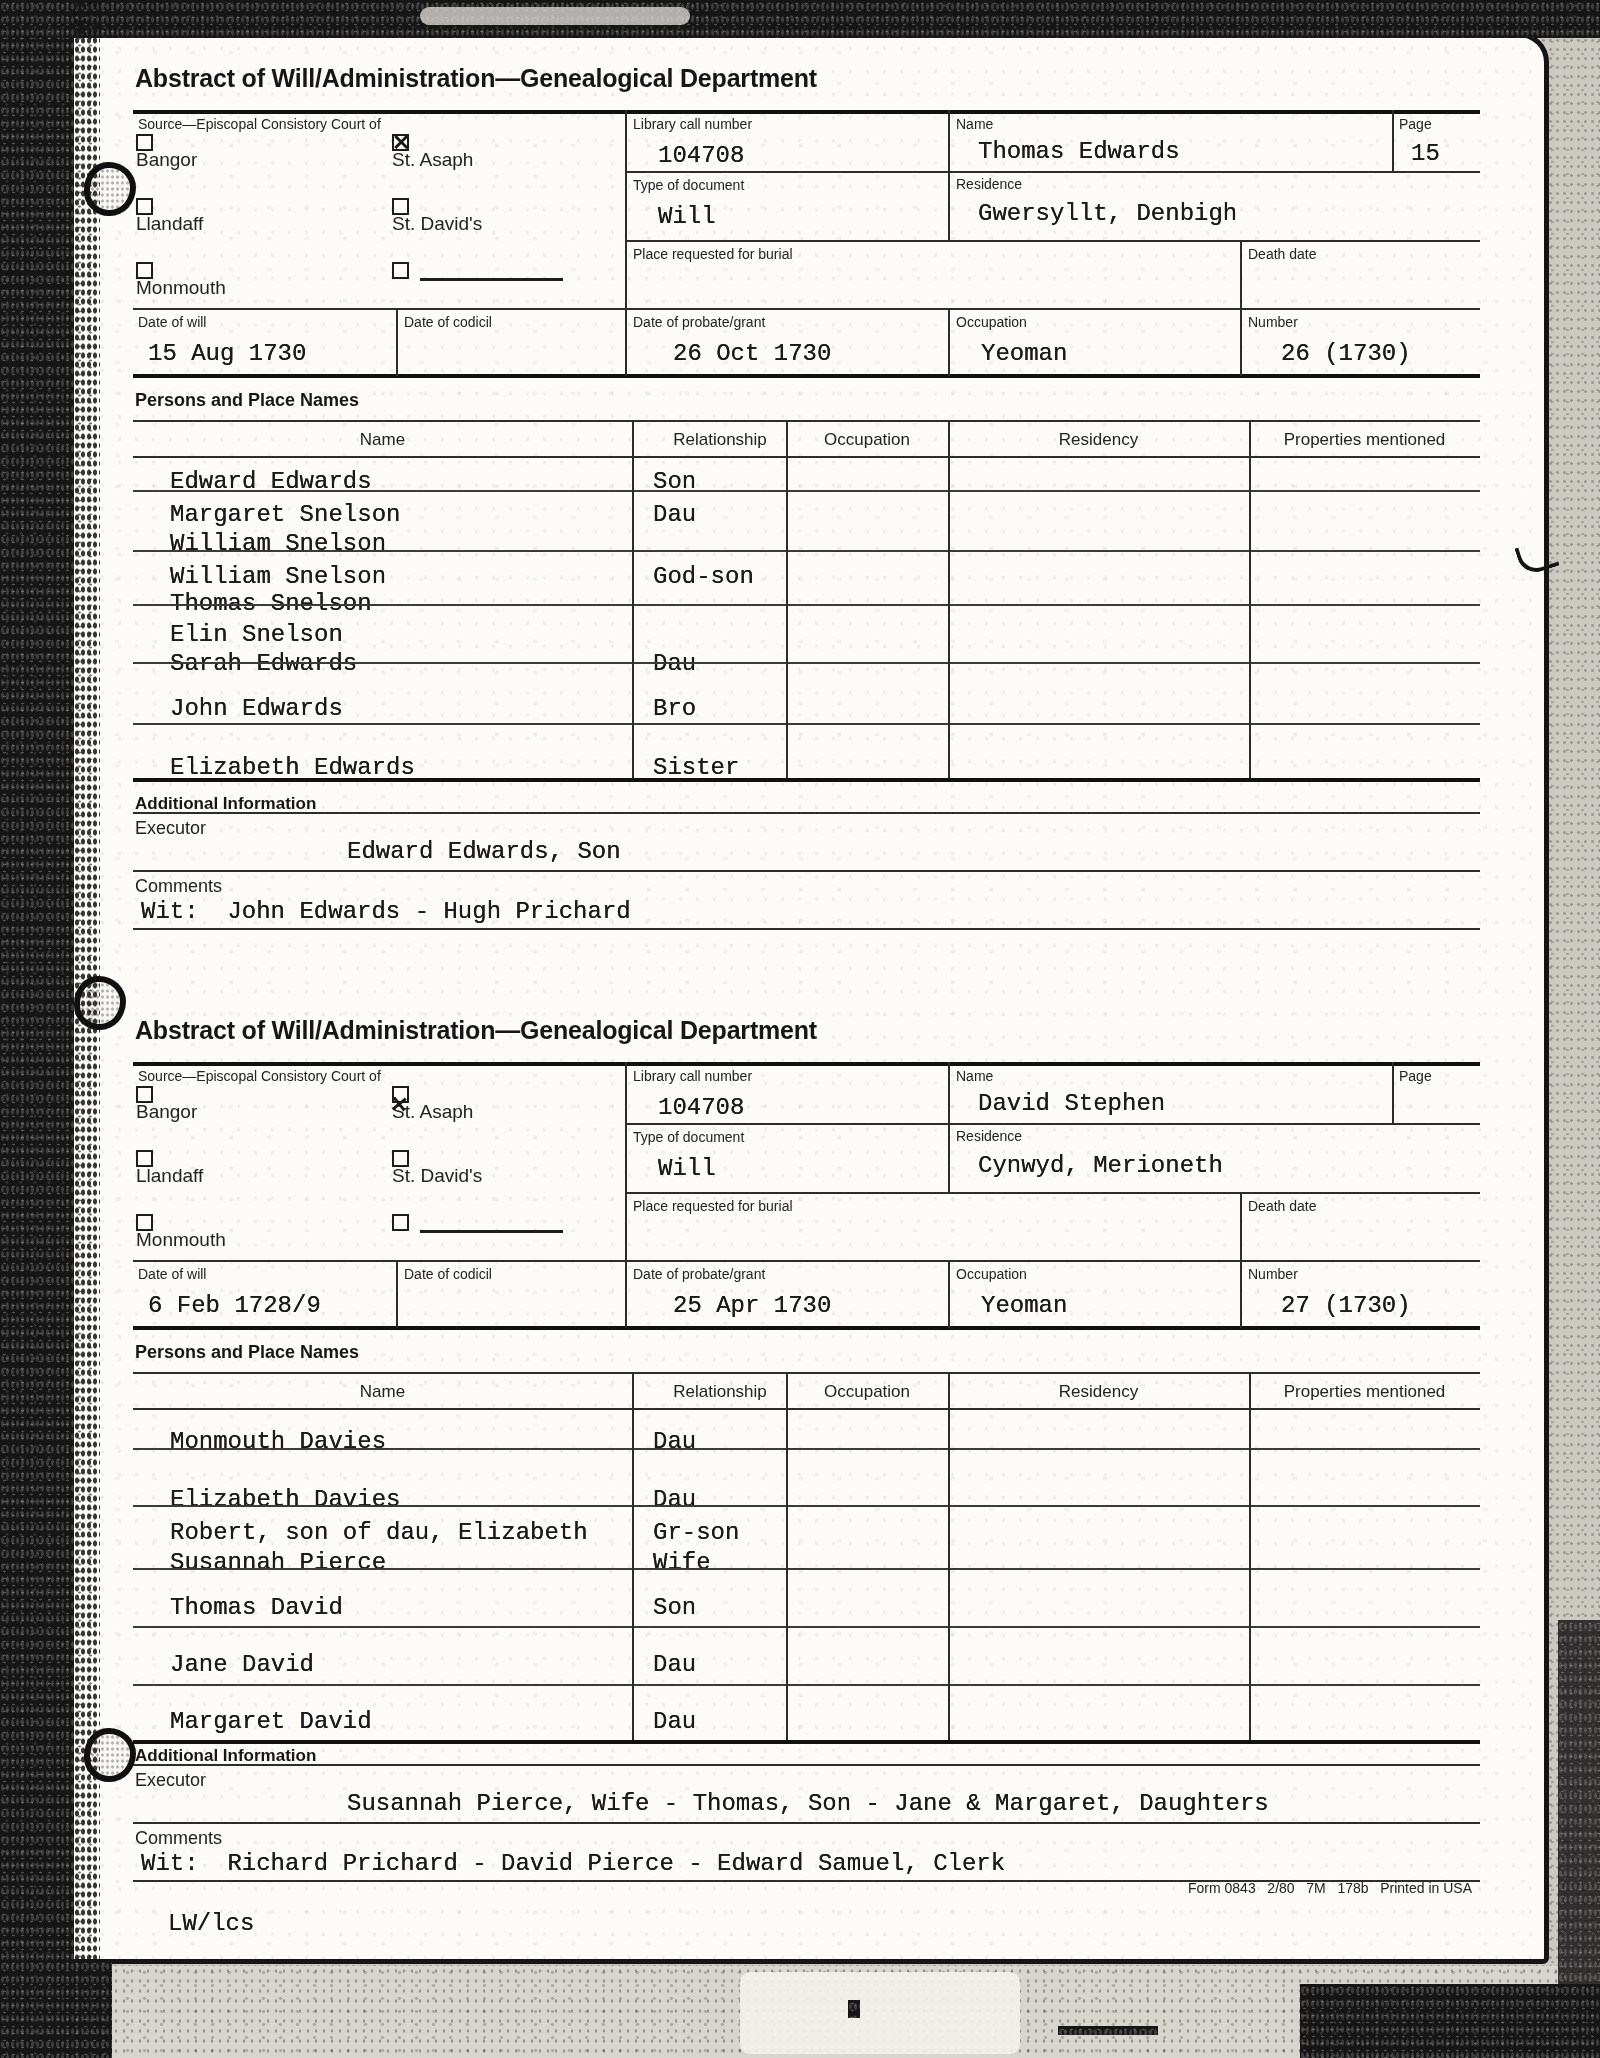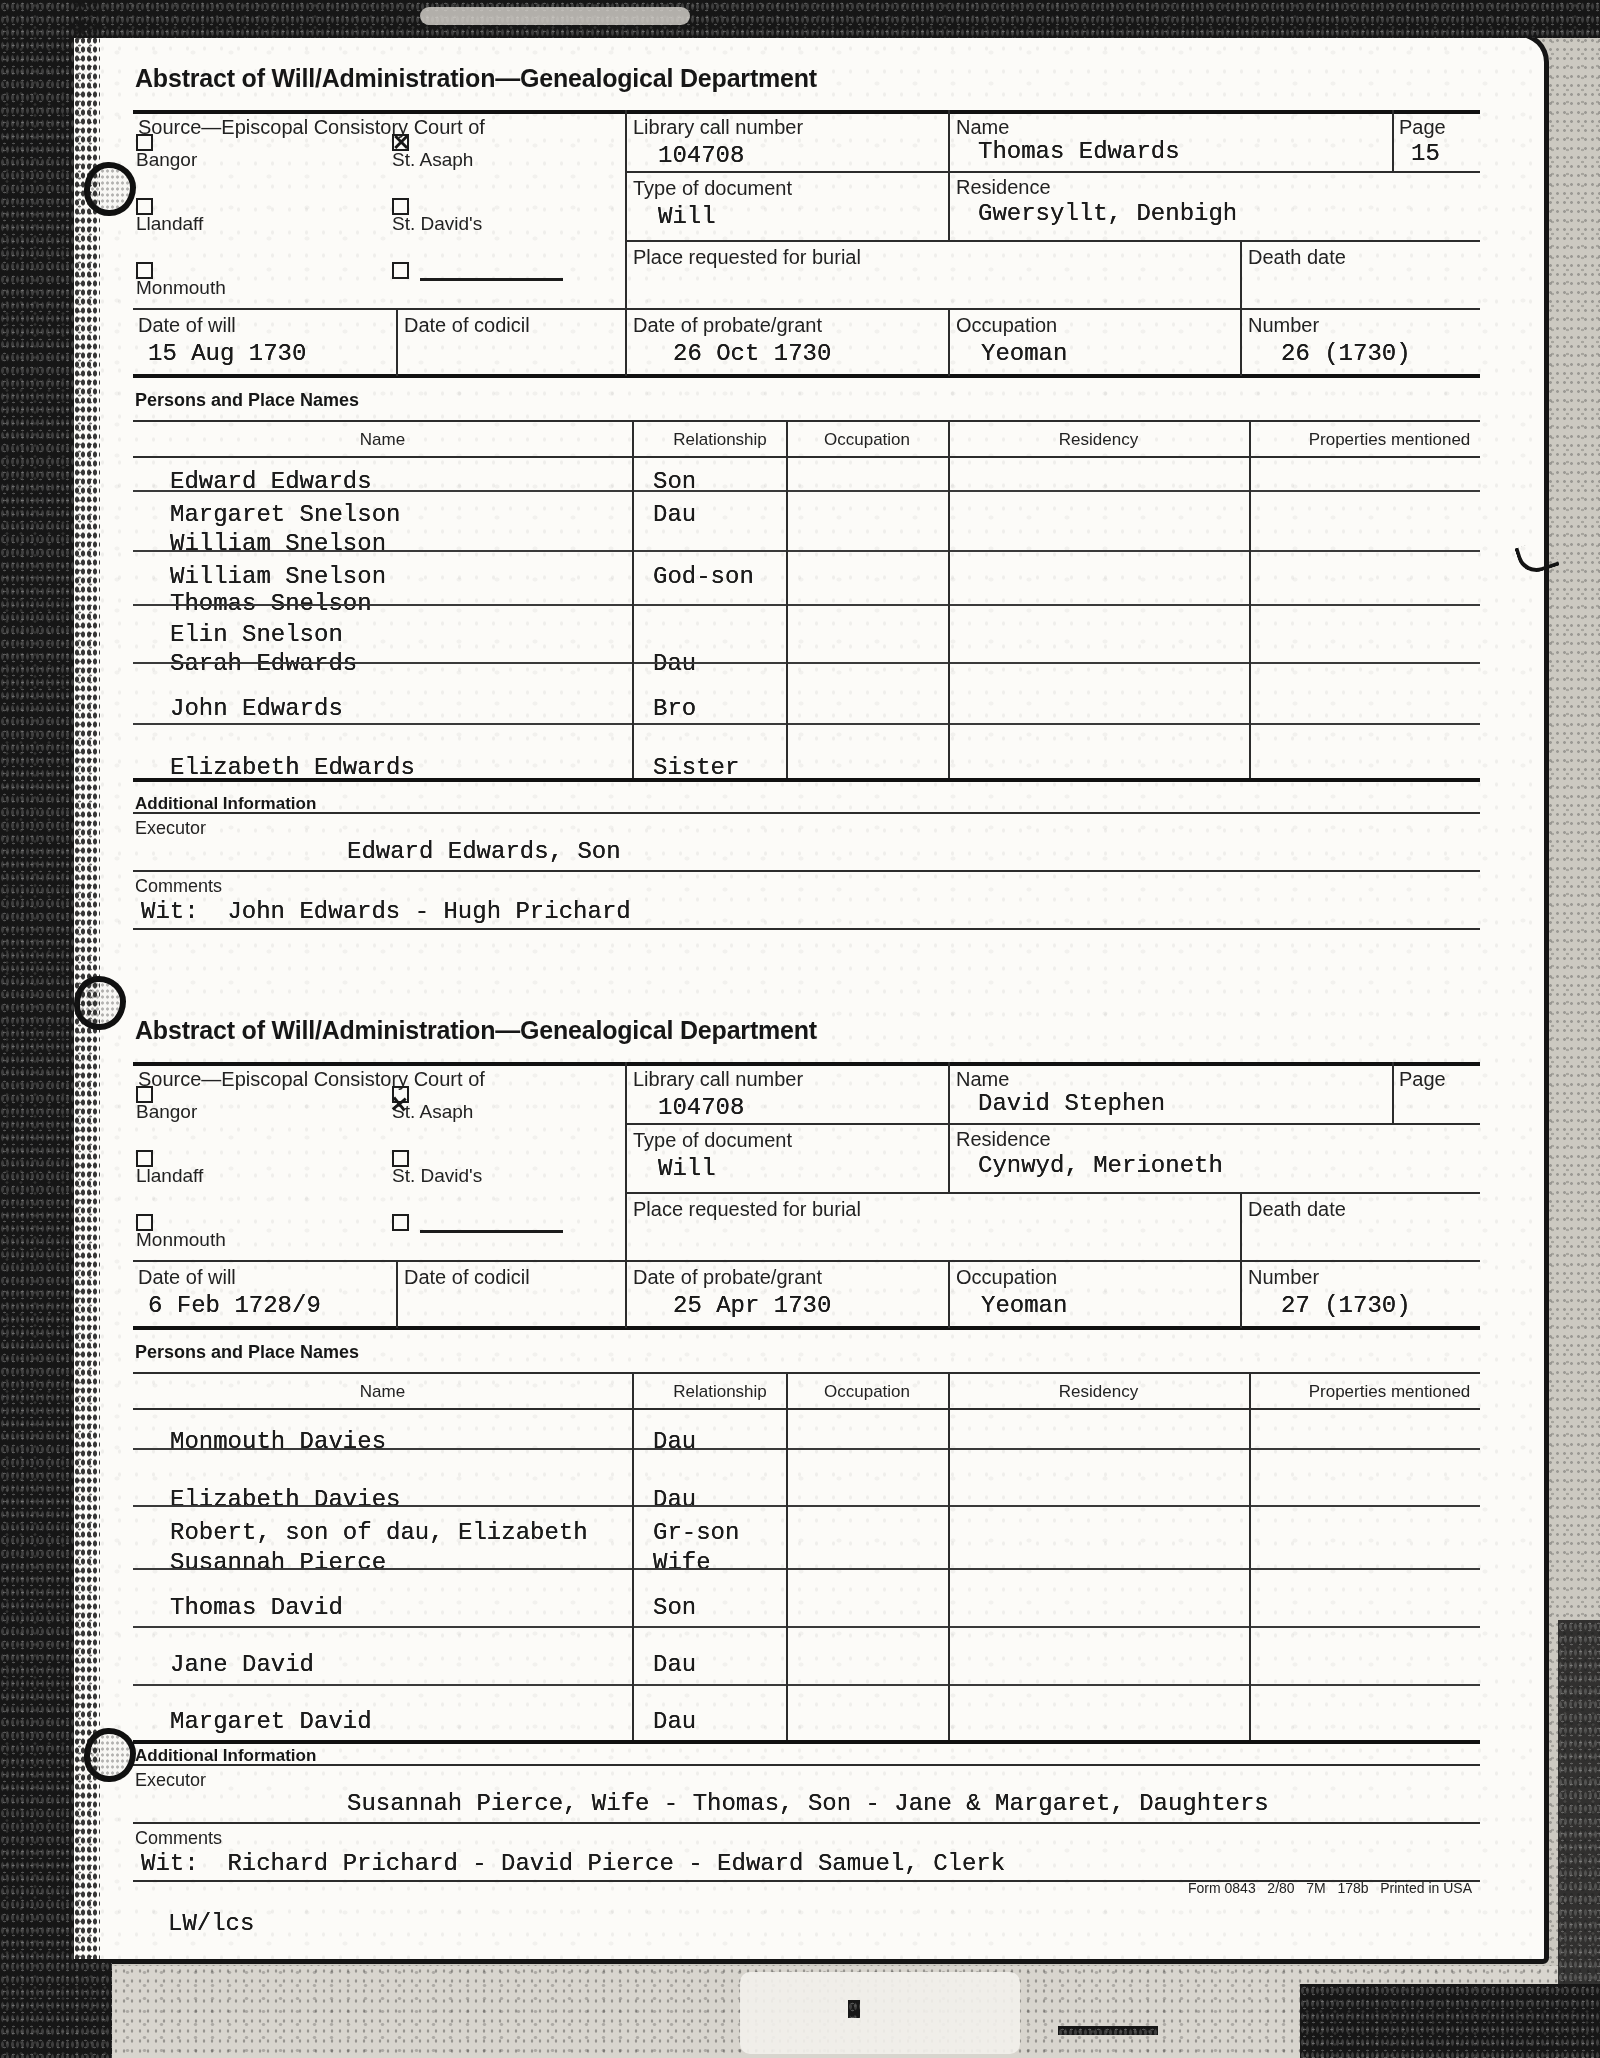--- a/index.html
+++ b/index.html
@@ -60,21 +60,21 @@
   .punch1{left:84px;top:162px;}
   .punch2{left:74px;top:976px;}
   .punch3{left:84px;top:1728px;}
   
   .form{position:absolute;left:133px;width:1347px;height:880px;z-index:2;color:#1e1e1e;}
   .form *{box-sizing:border-box;}
   .title{position:absolute;left:2px;top:0;margin:0;font-size:25px;font-weight:bold;color:#161616;letter-spacing:-.2px;white-space:nowrap;}
   .hl{position:absolute;left:0;width:1347px;height:2px;background:#2c2c2c;}
   .vl{position:absolute;width:2px;background:#2c2c2c;}
   .thickl{height:4px;background:#111;}
-  .lbl{position:absolute;font-size:20px;color:#222;white-space:nowrap;}
+  .lbl{position:absolute;font-size:14px;color:#222;white-space:nowrap;}
   .val{position:absolute;font-family:"Liberation Mono","DejaVu Sans Mono",monospace;font-size:24px;color:#1b1b1b;white-space:pre;text-shadow:0 0 .5px #1b1b1b;}
   .sec-lbl{position:absolute;font-size:18px;font-weight:bold;color:#161616;white-space:nowrap;}
   
   .l-top{top:46px;height:4px;background:#111;}
   .l1{top:107px;left:492px;width:855px;}
   .l2{top:176px;left:492px;width:855px;}
   .l-datetop{top:244px;}
   .l-datebot{top:310px;height:4px;background:#111;}
   .v-src{left:492px;top:46px;height:266px;}
   .v-mid-a{left:815px;top:46px;height:132px;}
@@ -89,21 +89,21 @@
   .cbx.checked .box::after{content:"✕";position:absolute;left:-2px;top:-6px;font-size:22px;font-weight:bold;color:#161616;}
   .cbx.checked.mark-low .box::after{left:-4px;top:4px;transform:rotate(6deg);}
   .cb-c1{left:3px;}  .cb-c2{left:259px;}
   .cb-r1{top:70px;}  .cb-r2{top:134px;} .cb-r3{top:198px;}
   .cb-blank-line{position:absolute;left:287px;top:214px;width:143px;height:3px;background:#1c1c1c;}
   
   .pt-top{top:356px;}
   .pt-underline{top:392px;height:2px;}
   .th{position:absolute;top:366px;font-size:17px;color:#222;text-align:center;}
   .th1{left:0;width:499px;} .th2{left:499px;width:176px;} .th3{left:653px;width:162px;}
-  .th4{left:815px;width:301px;} .th5{left:1116px;width:231px;margin-left:25px;}
+  .th4{left:815px;width:301px;} .th5{left:1116px;width:231px;}
   .tline{position:absolute;font-family:"Liberation Mono","DejaVu Sans Mono",monospace;font-size:24px;line-height:24px;color:#1b1b1b;white-space:pre;text-shadow:0 0 .5px #1b1b1b;}
   .name-line{left:37px;}
   .rel-line{left:520px;}
   .sep{height:2px;background:#3a3a3a;}
   
   .ai-lbl{left:2px;top:730px;font-size:17px;}
   .l-ai{top:748px;}
   .exec-lbl{left:2px;top:754px;font-size:18px;}
   .exec-val{left:178px;top:774px;margin-left:36px;}
   .l-exec{top:806px;}

